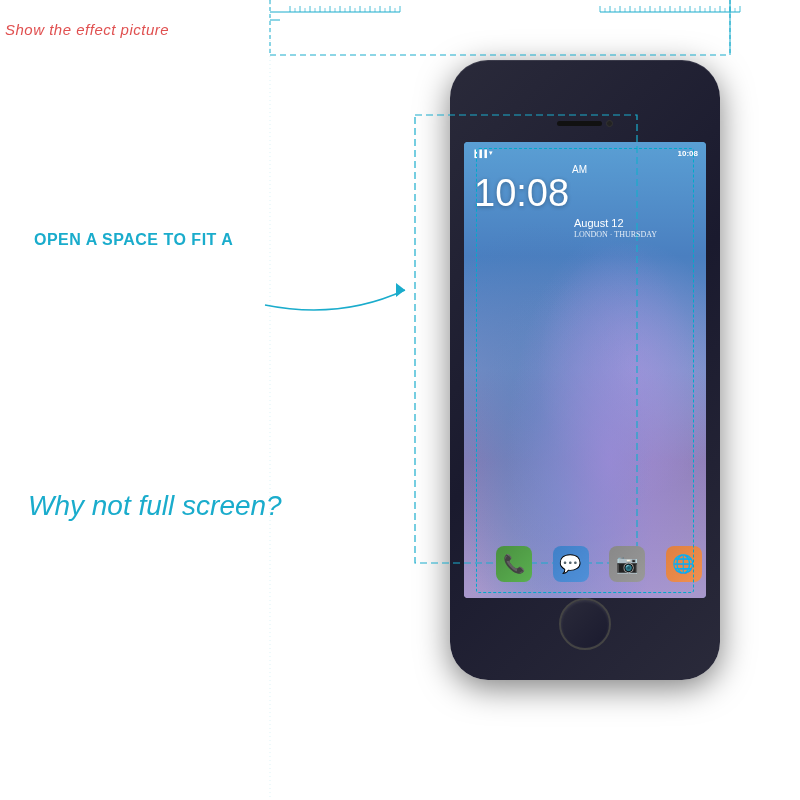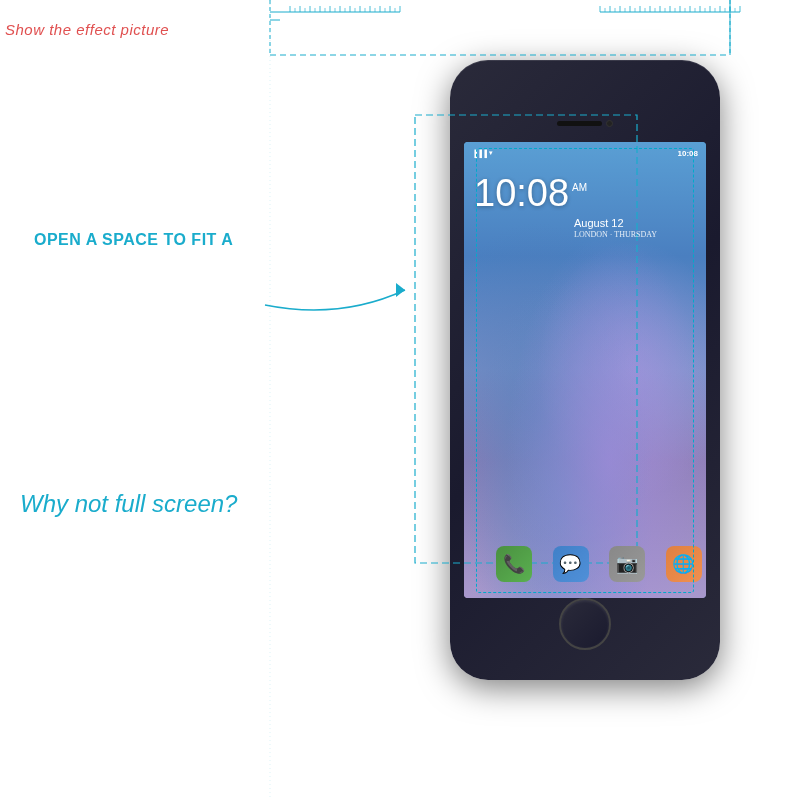--- a/index.html
+++ b/index.html
@@ -194,24 +194,25 @@
     
     .why-section {
       position: absolute;
       top: 490px;
       left: 20px;
       width: 370px;
     }
 
     .why-title {
       color: #1aaccc;
-      font-size: 24px;
+      font-size: 28px;
       font-weight: 400;
       margin-bottom: 14px;
       font-style: italic;
+      margin-left: 8px;
     }
 
     .why-body {
       color: #333;
       font-size: 13.5px;
       line-height: 1.65;
     }
 
     .bullet-diamond {
       display: inline-block;
@@ -315,21 +316,21 @@
 
         <div style="position:absolute;top:4px;left:0;width:100%;height:14px;z-index:20;display:flex;justify-content:space-between;align-items:center;padding:0 8px;">
           <div style="display:flex;gap:2px;align-items:center;">
             <span style="color:#fff;font-size:7px;">▐▐▐</span>
             <span style="color:#fff;font-size:7px;">▾</span>
           </div>
           <span style="color:#fff;font-size:8px;font-weight:bold;">10:08</span>
         </div>
 
         <div style="position:absolute;top:30px;left:10px;z-index:15;color:#fff;font-size:38px;font-weight:300;text-shadow:0 1px 4px rgba(0,0,0,0.3);">10:08</div>
-        <div style="position:absolute;top:40px;left:108px;z-index:15;color:#fff;font-size:10px;text-align:center;">AM</div>
+        <div style="position:absolute;top:22px;left:108px;z-index:15;color:#fff;font-size:10px;text-align:center;">AM</div>
 
         <div style="position:absolute;top:75px;left:110px;z-index:15;color:#fff;font-size:11px;font-weight:500;">August 12</div>
         <div style="position:absolute;top:88px;left:110px;z-index:15;color:rgba(255,255,255,0.85);font-size:8px;font-family:Liberation Serif, serif;">LONDON · THURSDAY</div>
 
         <div class="app-icons-row">
           <div class="app-icon app-icon-phone">📞</div>
           <div class="app-icon app-icon-msg">💬</div>
           <div class="app-icon app-icon-cam">📷</div>
           <div class="app-icon app-icon-browser">🌐</div>
         </div>

